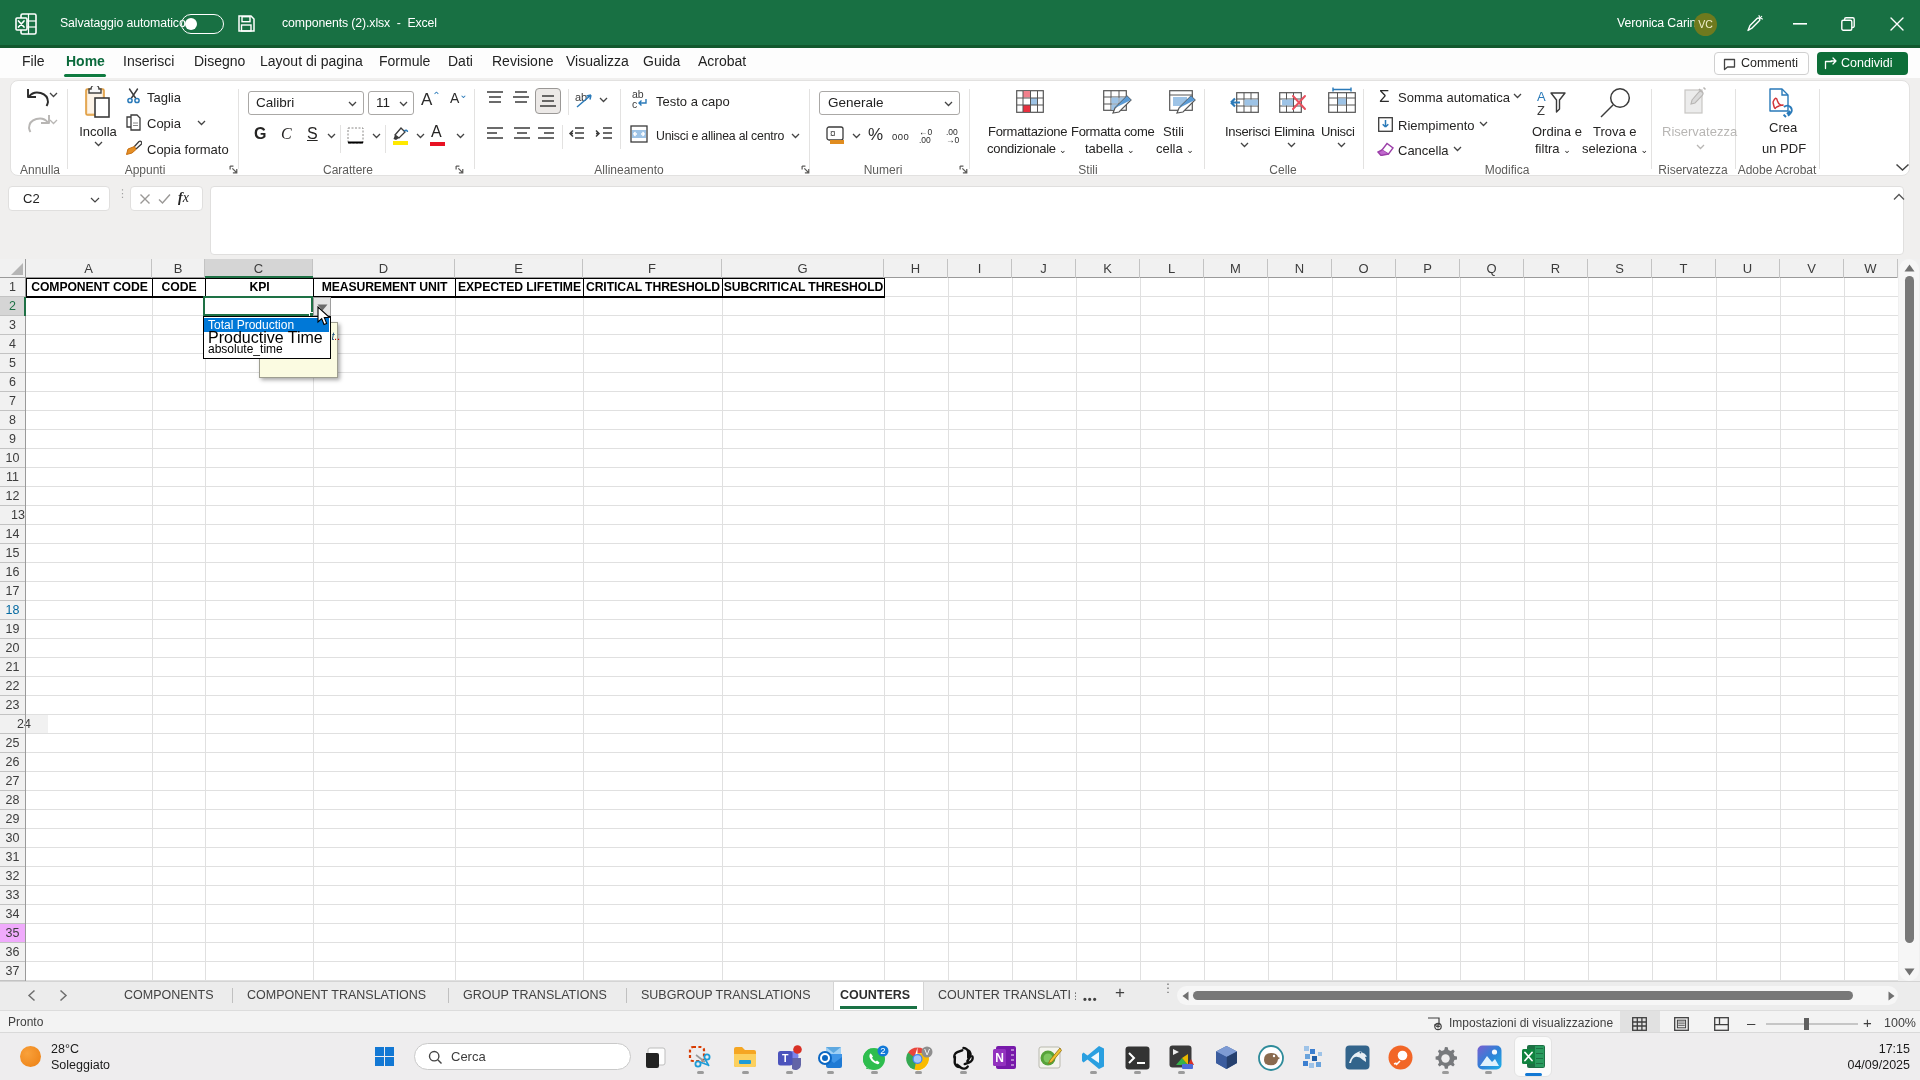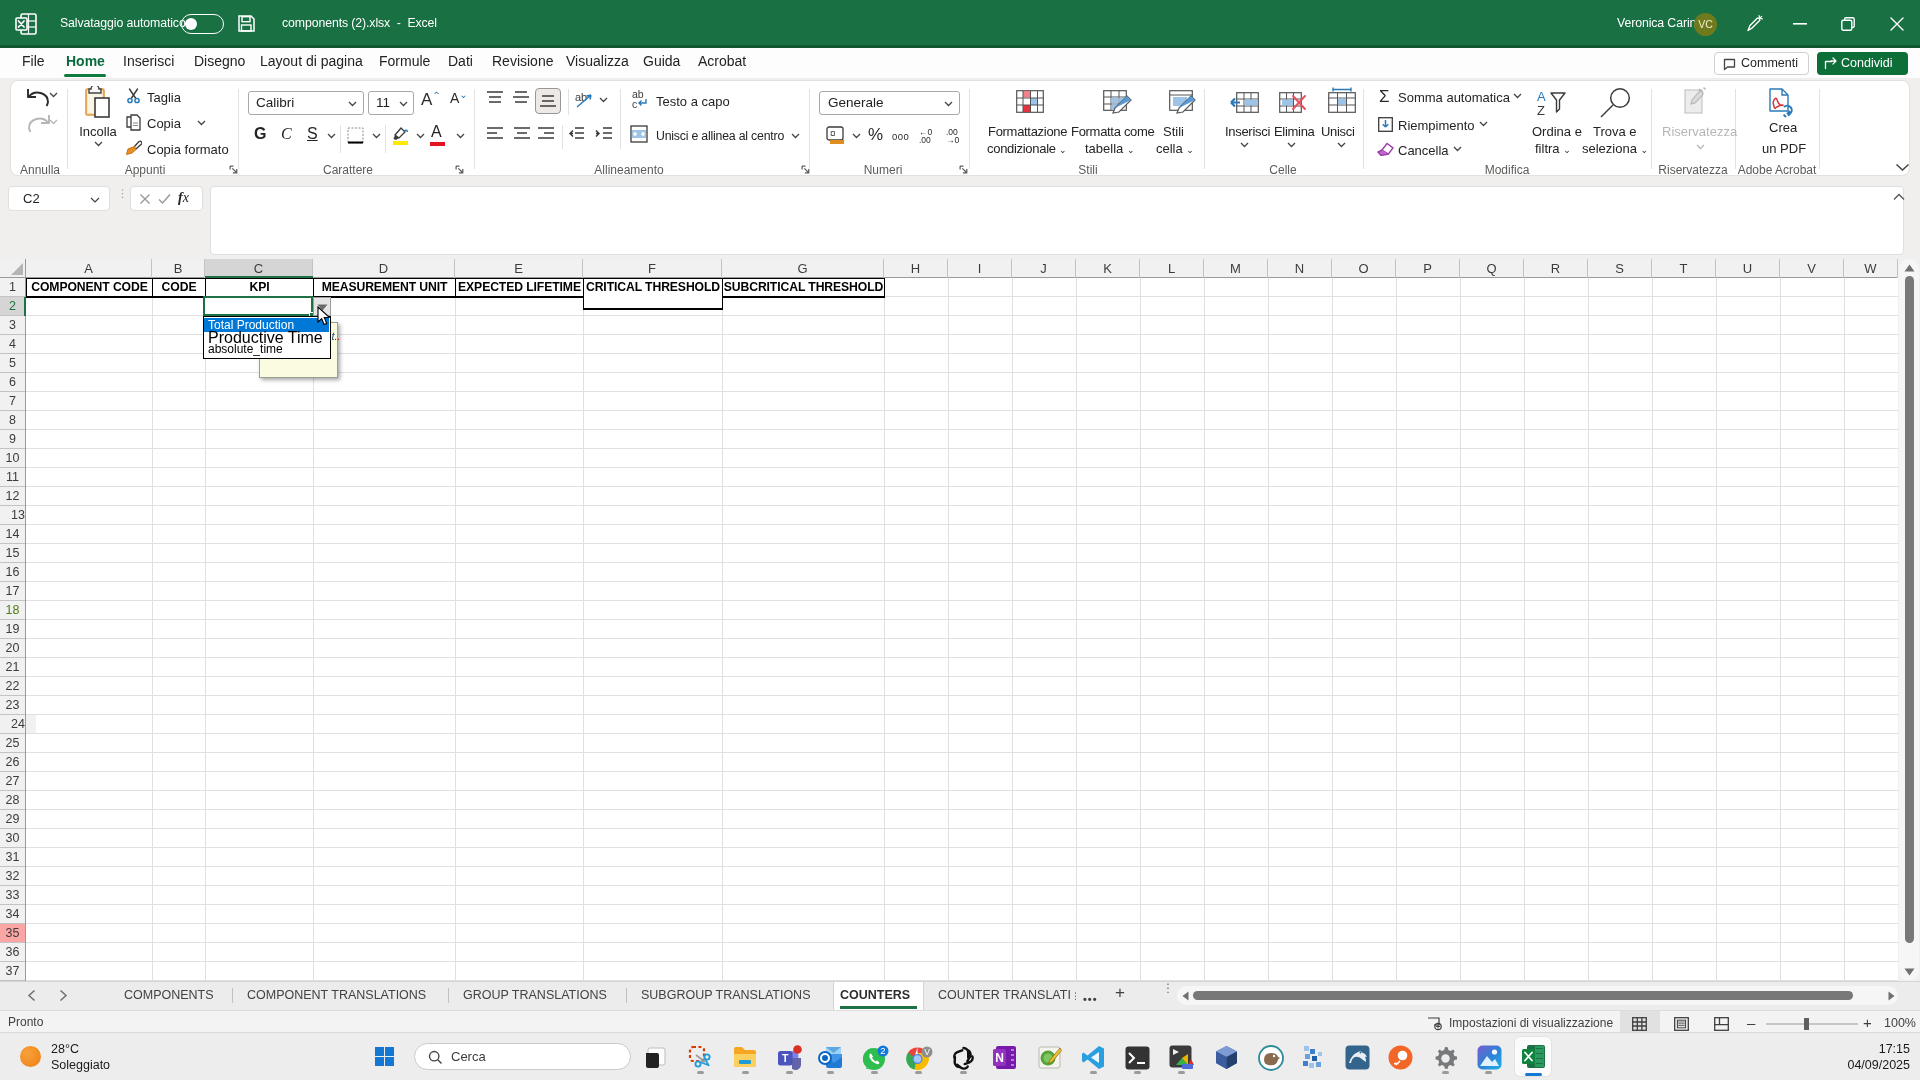--- a/index.html
+++ b/index.html
@@ -486,38 +486,38 @@
   <div class="abs" style="left:0;top:152px;width:25px;height:19px;background:#f1f1f1;border-bottom:1px solid #c3c3c3;font-size:12.5px;color:#3c3c3c;text-align:center;line-height:19px">8</div>
   <div class="abs" style="left:0;top:171px;width:25px;height:19px;background:#f1f1f1;border-bottom:1px solid #c3c3c3;font-size:12.5px;color:#3c3c3c;text-align:center;line-height:19px">9</div>
   <div class="abs" style="left:0;top:190px;width:25px;height:19px;background:#f1f1f1;border-bottom:1px solid #c3c3c3;font-size:12.5px;color:#3c3c3c;text-align:center;line-height:19px">10</div>
   <div class="abs" style="left:0;top:209px;width:25px;height:19px;background:#f1f1f1;border-bottom:1px solid #c3c3c3;font-size:12.5px;color:#3c3c3c;text-align:center;line-height:19px">11</div>
   <div class="abs" style="left:0;top:228px;width:25px;height:19px;background:#f1f1f1;border-bottom:1px solid #c3c3c3;font-size:12.5px;color:#3c3c3c;text-align:center;line-height:19px">12</div>
   <div class="abs" style="left:0;top:247px;width:25px;height:19px;background:#f1f1f1;border-bottom:1px solid #c3c3c3;font-size:12.5px;color:#3c3c3c;text-align:right;line-height:19px">13</div>
   <div class="abs" style="left:0;top:266px;width:25px;height:19px;background:#f1f1f1;border-bottom:1px solid #c3c3c3;font-size:12.5px;color:#3c3c3c;text-align:center;line-height:19px">14</div>
   <div class="abs" style="left:0;top:285px;width:25px;height:19px;background:#f1f1f1;border-bottom:1px solid #c3c3c3;font-size:12.5px;color:#3c3c3c;text-align:center;line-height:19px">15</div>
   <div class="abs" style="left:0;top:304px;width:25px;height:19px;background:#f1f1f1;border-bottom:1px solid #c3c3c3;font-size:12.5px;color:#3c3c3c;text-align:center;line-height:19px">16</div>
   <div class="abs" style="left:0;top:323px;width:25px;height:19px;background:#f1f1f1;border-bottom:1px solid #c3c3c3;font-size:12.5px;color:#3c3c3c;text-align:center;line-height:19px">17</div>
-  <div class="abs" style="left:0;top:342px;width:25px;height:19px;background:#f1f1f1;border-bottom:1px solid #c3c3c3;font-size:12.5px;color:#4d7c0f;text-align:center;line-height:19px">18</div>
+  <div class="abs" style="left:0;top:342px;width:25px;height:19px;background:#f1f1f1;border-bottom:1px solid #c3c3c3;font-size:12.5px;color:#0369a1;text-align:center;line-height:19px">18</div>
   <div class="abs" style="left:0;top:361px;width:25px;height:19px;background:#f1f1f1;border-bottom:1px solid #c3c3c3;font-size:12.5px;color:#3c3c3c;text-align:center;line-height:19px">19</div>
   <div class="abs" style="left:0;top:380px;width:25px;height:19px;background:#f1f1f1;border-bottom:1px solid #c3c3c3;font-size:12.5px;color:#3c3c3c;text-align:center;line-height:19px">20</div>
   <div class="abs" style="left:0;top:399px;width:25px;height:19px;background:#f1f1f1;border-bottom:1px solid #c3c3c3;font-size:12.5px;color:#3c3c3c;text-align:center;line-height:19px">21</div>
   <div class="abs" style="left:0;top:418px;width:25px;height:19px;background:#f1f1f1;border-bottom:1px solid #c3c3c3;font-size:12.5px;color:#3c3c3c;text-align:center;line-height:19px">22</div>
   <div class="abs" style="left:0;top:437px;width:25px;height:19px;background:#f1f1f1;border-bottom:1px solid #c3c3c3;font-size:12.5px;color:#3c3c3c;text-align:center;line-height:19px">23</div>
-  <div class="abs" style="left:0;top:456px;width:36px;height:19px;background:#f1f1f1;border-bottom:1px solid #c3c3c3;font-size:12.5px;color:#3c3c3c;text-align:center;line-height:19px">24</div>
+  <div class="abs" style="left:0;top:456px;width:48px;height:19px;background:#f1f1f1;border-bottom:1px solid #c3c3c3;font-size:12.5px;color:#3c3c3c;text-align:center;line-height:19px">24</div>
   <div class="abs" style="left:0;top:475px;width:25px;height:19px;background:#f1f1f1;border-bottom:1px solid #c3c3c3;font-size:12.5px;color:#3c3c3c;text-align:center;line-height:19px">25</div>
   <div class="abs" style="left:0;top:494px;width:25px;height:19px;background:#f1f1f1;border-bottom:1px solid #c3c3c3;font-size:12.5px;color:#3c3c3c;text-align:center;line-height:19px">26</div>
   <div class="abs" style="left:0;top:513px;width:25px;height:19px;background:#f1f1f1;border-bottom:1px solid #c3c3c3;font-size:12.5px;color:#3c3c3c;text-align:center;line-height:19px">27</div>
   <div class="abs" style="left:0;top:532px;width:25px;height:19px;background:#f1f1f1;border-bottom:1px solid #c3c3c3;font-size:12.5px;color:#3c3c3c;text-align:center;line-height:19px">28</div>
   <div class="abs" style="left:0;top:551px;width:25px;height:19px;background:#f1f1f1;border-bottom:1px solid #c3c3c3;font-size:12.5px;color:#3c3c3c;text-align:center;line-height:19px">29</div>
   <div class="abs" style="left:0;top:570px;width:25px;height:19px;background:#f1f1f1;border-bottom:1px solid #c3c3c3;font-size:12.5px;color:#3c3c3c;text-align:center;line-height:19px">30</div>
   <div class="abs" style="left:0;top:589px;width:25px;height:19px;background:#f1f1f1;border-bottom:1px solid #c3c3c3;font-size:12.5px;color:#3c3c3c;text-align:center;line-height:19px">31</div>
   <div class="abs" style="left:0;top:608px;width:25px;height:19px;background:#f1f1f1;border-bottom:1px solid #c3c3c3;font-size:12.5px;color:#3c3c3c;text-align:center;line-height:19px">32</div>
   <div class="abs" style="left:0;top:627px;width:25px;height:19px;background:#f1f1f1;border-bottom:1px solid #c3c3c3;font-size:12.5px;color:#3c3c3c;text-align:center;line-height:19px">33</div>
   <div class="abs" style="left:0;top:646px;width:25px;height:19px;background:#f1f1f1;border-bottom:1px solid #c3c3c3;font-size:12.5px;color:#3c3c3c;text-align:center;line-height:19px">34</div>
-  <div class="abs" style="left:0;top:665px;width:25px;height:19px;background:#fca5a5;border-bottom:1px solid #c3c3c3;font-size:12.5px;color:#3c3c3c;text-align:center;line-height:19px">35</div>
+  <div class="abs" style="left:0;top:665px;width:25px;height:19px;background:#f0abfc;border-bottom:1px solid #c3c3c3;font-size:12.5px;color:#3c3c3c;text-align:center;line-height:19px">35</div>
   <div class="abs" style="left:0;top:684px;width:25px;height:19px;background:#f1f1f1;border-bottom:1px solid #c3c3c3;font-size:12.5px;color:#3c3c3c;text-align:center;line-height:19px">36</div>
   <div class="abs" style="left:0;top:703px;width:25px;height:19px;background:#f1f1f1;border-bottom:1px solid #c3c3c3;font-size:12.5px;color:#3c3c3c;text-align:center;line-height:19px">37</div>
   <div class="abs" style="left:25px;top:19px;width:1px;height:703px;background:#9a9a9a"></div>
   <div class="abs" style="left:24px;top:38px;width:2px;height:19px;background:#1e7145"></div>
   <div class="abs" style="left:152px;top:19px;width:1px;height:703px;background:#e0e0e0"></div>
   <div class="abs" style="left:205px;top:19px;width:1px;height:703px;background:#e0e0e0"></div>
   <div class="abs" style="left:313px;top:19px;width:1px;height:703px;background:#e0e0e0"></div>
   <div class="abs" style="left:455px;top:19px;width:1px;height:703px;background:#e0e0e0"></div>
   <div class="abs" style="left:583px;top:19px;width:1px;height:703px;background:#e0e0e0"></div>
   <div class="abs" style="left:722px;top:19px;width:1px;height:703px;background:#e0e0e0"></div>
@@ -573,21 +573,21 @@
   <div class="abs" style="left:26px;top:645px;width:1872px;height:1px;background:#e0e0e0"></div>
   <div class="abs" style="left:26px;top:664px;width:1872px;height:1px;background:#e0e0e0"></div>
   <div class="abs" style="left:26px;top:683px;width:1872px;height:1px;background:#e0e0e0"></div>
   <div class="abs" style="left:26px;top:702px;width:1872px;height:1px;background:#e0e0e0"></div>
   <div class="abs" style="left:26px;top:721px;width:1872px;height:1px;background:#e0e0e0"></div>
   <div class="abs" style="left:26px;top:19px;width:127px;height:20px;background:#fff;border:1px solid #000;border-bottom:2px solid #000;font-weight:bold;font-size:12.2px;color:#000;text-align:center;line-height:17px;white-space:nowrap;overflow:hidden;letter-spacing:-0.1px">COMPONENT CODE</div>
   <div class="abs" style="left:152px;top:19px;width:54px;height:20px;background:#fff;border:1px solid #000;border-bottom:2px solid #000;font-weight:bold;font-size:12.2px;color:#000;text-align:center;line-height:17px;white-space:nowrap;overflow:hidden;letter-spacing:-0.1px">CODE</div>
   <div class="abs" style="left:205px;top:19px;width:109px;height:20px;background:#fff;border:1px solid #000;border-bottom:2px solid #000;font-weight:bold;font-size:12.2px;color:#000;text-align:center;line-height:17px;white-space:nowrap;overflow:hidden;letter-spacing:-0.1px">KPI</div>
   <div class="abs" style="left:313px;top:19px;width:143px;height:20px;background:#fff;border:1px solid #000;border-bottom:2px solid #000;font-weight:bold;font-size:12.2px;color:#000;text-align:center;line-height:17px;white-space:nowrap;overflow:hidden;letter-spacing:-0.1px">MEASUREMENT UNIT</div>
   <div class="abs" style="left:455px;top:19px;width:129px;height:20px;background:#fff;border:1px solid #000;border-bottom:2px solid #000;font-weight:bold;font-size:12.2px;color:#000;text-align:center;line-height:17px;white-space:nowrap;overflow:hidden;letter-spacing:-0.1px">EXPECTED LIFETIME</div>
-  <div class="abs" style="left:583px;top:19px;width:140px;height:32px;background:#fff;border:1px solid #000;border-bottom:2px solid #000;font-weight:bold;font-size:12.2px;color:#000;text-align:center;line-height:17px;white-space:nowrap;overflow:hidden;letter-spacing:-0.1px">CRITICAL THRESHOLD</div>
+  <div class="abs" style="left:583px;top:19px;width:140px;height:20px;background:#fff;border:1px solid #000;border-bottom:2px solid #000;font-weight:bold;font-size:12.2px;color:#000;text-align:center;line-height:17px;white-space:nowrap;overflow:hidden;letter-spacing:-0.1px">CRITICAL THRESHOLD</div>
   <div class="abs" style="left:722px;top:19px;width:163px;height:20px;background:#fff;border:1px solid #000;border-bottom:2px solid #000;font-weight:bold;font-size:12.2px;color:#000;text-align:center;line-height:17px;white-space:nowrap;overflow:hidden;letter-spacing:-0.1px">SUBCRITICAL THRESHOLD</div>
   <div class="abs" style="left:203px;top:37px;width:110px;height:20px;border:2px solid #1e7145;background:#fff"></div>
   <div class="abs" style="left:309px;top:53px;width:6px;height:6px;background:#1e7145;border:1px solid #fff"></div>
   <div class="abs" style="left:259px;top:63px;width:79px;height:56px;background:#fbfbe1;border:1px solid #9e9e90;box-shadow:2px 2px 4px rgba(0,0,0,0.35)"></div>
   <div class="abs" style="left:313px;top:38px;width:18px;height:19px;background:#e4e4e4;border:1px solid #9e9e9e"></div>
   <svg class="abs" style="left:317px;top:45px" width="11" height="7" viewBox="0 0 11 7">
       <path d="M0.5 0.5 h10 L5.5 6.5 Z" fill="#6a6a6a"></path>
     </svg>
   <div class="abs" style="left:203px;top:57px;width:128px;height:43px;background:#fff;border:1.5px solid #000">
     <div class="abs" style="left:0;top:0.5px;width:125px;height:14.5px;background:#0078d7;color:#fff;font-size:12px;line-height:14px;padding-left:4px">Total Production</div>

